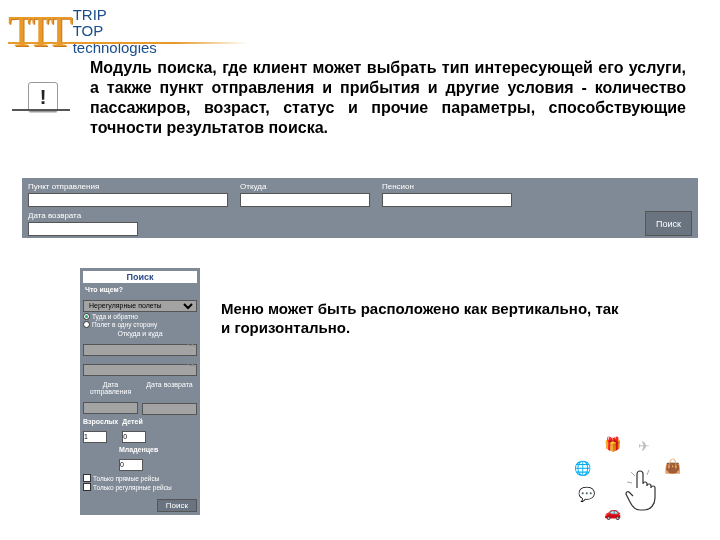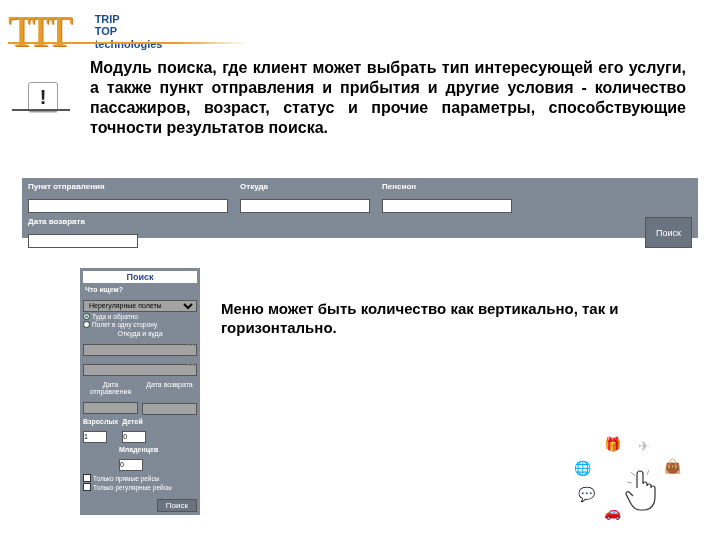--- a/index.html
+++ b/index.html
@@ -1,31 +1,31 @@
 <!DOCTYPE html>
 <html><head>
 <meta charset="utf-8">
 <style>
   * { box-sizing: border-box; margin: 0; padding: 0; }
   body { width: 720px; height: 540px; font-family: Arial, sans-serif; background: #fff; position: relative; overflow: hidden; }
   
   .logo { position: absolute; top: 6px; left: 8px; display: flex; align-items: center; gap: 4px; }
   .logo-t { font-family: Georgia, serif; font-weight: normal; font-size: 44px; color: #e89a2b; text-shadow: 1px 1px 0 #c87818; letter-spacing: -8px; }
-  .logo-text { margin-left: 26px; color: #1a4d8c; font-weight: bold; font-size: 11px; line-height: 1.1; }
+  .logo-text { margin-left: 4px; color: #1a4d8c; font-weight: normal; font-size: 15px; line-height: 1.1; }
   .logo-line { position: absolute; top: 42px; left: 8px; width: 240px; height: 2px; background: linear-gradient(to right, #e89a2b 70%, transparent); }
   
   .bang-box { position: absolute; top: 82px; left: 28px; width: 30px; height: 30px; background: #fff; border: 1px solid #999; border-radius: 3px; display: flex; align-items: center; justify-content: center; font-weight: bold; font-size: 20px; color: #222; box-shadow: 0 1px 0 #ccc; }
   .bang-line { position: absolute; top: 109px; left: 12px; width: 58px; height: 2px; background: #555; }
   
   .main-text { position: absolute; top: 58px; left: 90px; width: 596px; font-size: 16px; font-weight: bold; color: #000; text-align: justify; line-height: 1.25; }
   
   .h-search { position: absolute; top: 178px; left: 22px; width: 676px; height: 60px; background: #808a96; padding: 4px 6px; }
   .h-row { display: flex; gap: 12px; margin-bottom: 4px; }
   .h-col { display: flex; flex-direction: column; }
-  .h-label { color: #fff; font-size: 8px; font-weight: bold; margin-bottom: 8px; white-space: nowrap; }
+  .h-label { color: #fff; font-size: 8px; font-weight: normal; margin-bottom: 2px; white-space: nowrap; }
   .h-input { height: 14px; background: #fff; border: 1px solid #555; font-size: 8px; padding: 0 2px; }
   .h-btn { background: #6a7480; color: #fff; border: 1px solid #555; font-size: 9px; padding: 2px 10px; cursor: pointer; }
   
   .v-search { position: absolute; top: 268px; left: 80px; width: 120px; background: #808a96; padding: 3px; }
   .v-header { background: #fff; color: #2a4a8a; font-size: 9px; font-weight: bold; text-align: center; padding: 1px 0; margin-bottom: 3px; }
   .v-sub { color: #fff; font-size: 7px; font-weight: bold; margin: 2px 0 1px 2px; }
   .v-select, .v-input { width: 100%; height: 12px; font-size: 7px; background: #a3a3a3; border: 1px solid #555; padding: 0 1px; }
   .v-radio-row { display: flex; align-items: center; gap: 2px; margin: 1px 0; }
   .v-radio { width: 7px; height: 7px; border-radius: 50%; background: #fff; border: 1px solid #333; flex-shrink: 0; }
   .v-radio.on::after { content: ""; display: block; width: 3px; height: 3px; border-radius: 50%; background: #2a6; margin: 1px; }
@@ -145,21 +145,21 @@
   </div>
   <div class="v-radio-row">
     <span class="v-checkbox"></span>
     <span class="v-radio-label">Только регулярные рейсы</span>
   </div>
   <div style="text-align:right;margin-top:3px">
     <button class="h-btn" style="font-size:8px;padding:1px 8px">Поиск</button>
   </div>
 </div>
 
-<div class="side-text">Меню может быть количество как вертикально, так и горизонтально.</div>
+<div class="side-text">Меню может быть расположено как вертикально, так и горизонтально.</div>
 
 <div class="icon-cluster">
   <span class="ic" style="top:4px;left:60px">🎁</span>
   <span class="ic" style="top:6px;left:94px">✈</span>
   <span class="ic" style="top:28px;left:30px">🌐</span>
   <span class="ic" style="top:26px;left:120px">👜</span>
   <span class="ic" style="top:54px;left:34px">💬</span>
   <span class="ic" style="top:72px;left:60px">🚗</span>
   <div class="hand">
     <svg viewBox="0 0 40 48">

